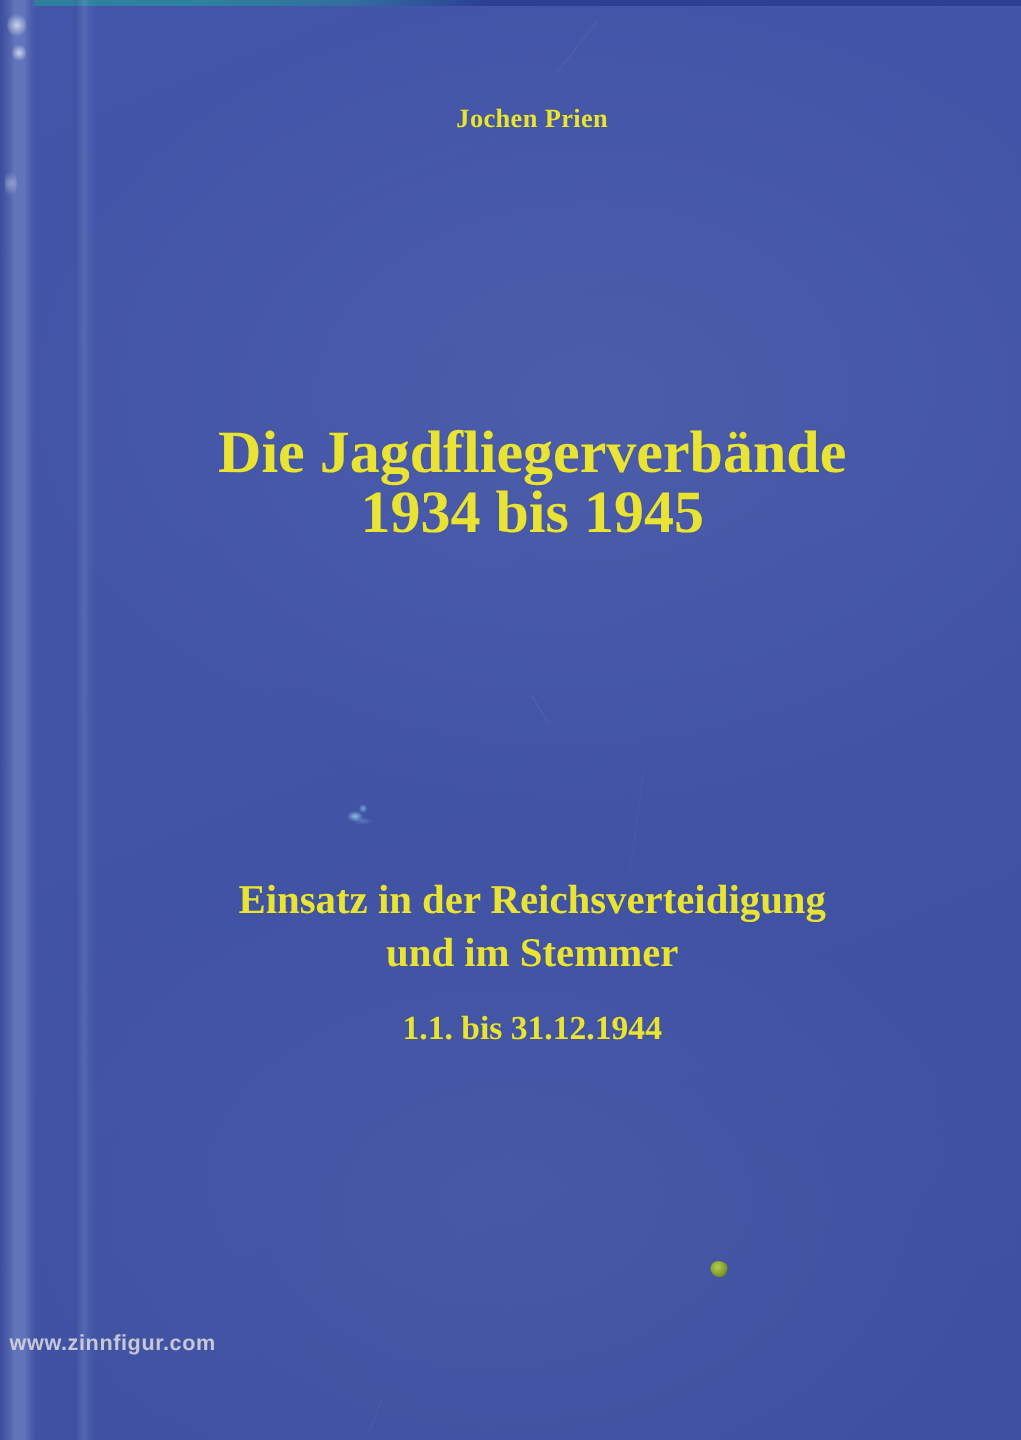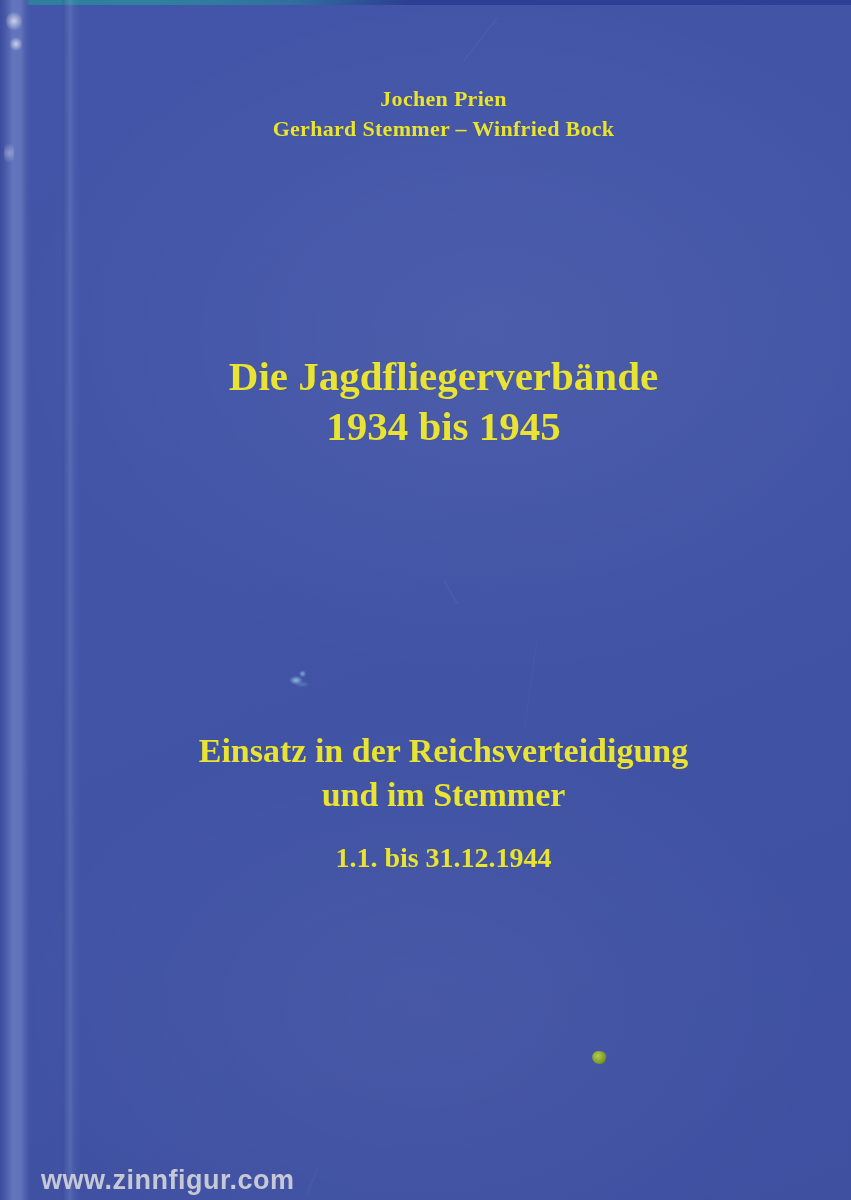--- a/index.html
+++ b/index.html
@@ -49,21 +49,21 @@
 
   
   .textline, .textblock {
     position: absolute; left: 36px; width: 815px;
     text-align: center;
     color: #e9e335;
     font-weight: bold;
     text-shadow: 0 0 1px rgba(60,80,40,0.45);
   }
   .authors    { top: 84px;  font-size: 22px; line-height: 30px; letter-spacing: 0.3px; }
-  .title      { top: 351px; font-size: 41px; line-height: 50px; }
+  .title      { top: 351px; font-size: 50px; line-height: 50px; }
   .part       { top: 594px; font-size: 35px; line-height: 40px; }
   .subtitle   { top: 729px; font-size: 34px; line-height: 44px; }
   .daterange  { top: 841px; font-size: 28px; line-height: 34px; }
   .publisher  { top: 1082px; font-size: 19px; line-height: 26px; letter-spacing: 0.3px; }
 
   
   .speck-green {
     position: absolute; left: 592px; top: 1051px; width: 14px; height: 13px;
     border-radius: 55% 45% 50% 60%;
     background: radial-gradient(circle at 40% 40%, #b5cf4b, #7f9c2c 60%, #50631c 100%);
@@ -72,28 +72,27 @@
   .speck-cyan {
     position: absolute; left: 284px; top: 666px; width: 30px; height: 26px;
     background:
       radial-gradient(ellipse 9px 6px at 40% 55%, rgba(150,210,235,0.85), rgba(150,210,235,0) 75%),
       radial-gradient(ellipse 5px 5px at 62% 30%, rgba(140,205,230,0.7), rgba(140,205,230,0) 75%),
       radial-gradient(ellipse 10px 4px at 60% 70%, rgba(130,190,225,0.35), rgba(130,190,225,0) 80%);
   }
 
   
   .watermark {
-    position: absolute; left: 8px; top: 1163px;
+    position: absolute; left: 8px; top: 1102px;
     font-family: "Liberation Sans", sans-serif;
     font-weight: bold;
-    font-size: 27px; line-height: 34px;
+    font-size: 18px; line-height: 34px;
     letter-spacing: 0.5px;
     color: #d2d3da;
     opacity: 0.92;
-    margin-left: 33px;
   }
 </style>
 </head>
 <body>
 
 <div class="photo">
 
   <div class="top-edge"></div>
   <div class="left-edge"></div>
   <div class="hinge-groove"></div>
@@ -102,21 +101,20 @@
   <div class="scuff" style="left:10px; top:36px; width:12px; height:16px;"></div>
   <div class="scuff" style="left:4px; top:140px; width:10px; height:26px; opacity:0.5;"></div>
 
   <div class="scratch" style="left:480px; top:12px; width:1px; height:55px; transform:rotate(38deg); opacity:0.5;"></div>
   <div class="scratch" style="left:450px; top:578px; width:1px; height:28px; transform:rotate(-30deg); opacity:0.6;"></div>
   <div class="scratch" style="left:312px; top:1166px; width:1px; height:30px; transform:rotate(22deg); opacity:0.5;"></div>
   <div class="scratch" style="left:530px; top:640px; width:1px; height:90px; transform:rotate(8deg); opacity:0.35;"></div>
 
   <div class="textblock authors">
     <div>Jochen Prien</div>
-    <div>Gerhard Stemmer – Winfried Bock</div>
   </div>
 
   <div class="textblock title">
     <div>Die Jagdfliegerverbände</div>
     <div>1934 bis 1945</div>
   </div>
 
 
   <div class="textblock subtitle">
     <div>Einsatz in der Reichsverteidigung</div>

